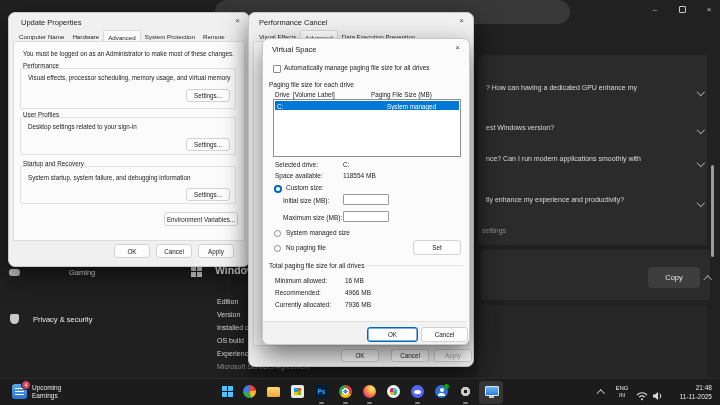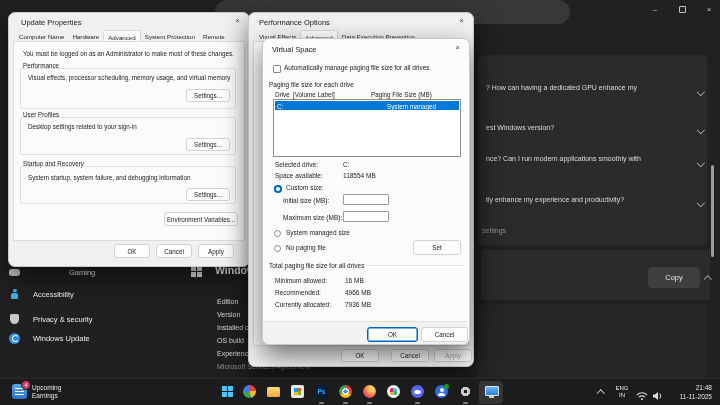--- a/index.html
+++ b/index.html
@@ -73,42 +73,25 @@
 
 <div id="screen">
 
   <div class="abs settings-win">
     <div class="abs nav-item" style="top:264px;gap:36px;">
       <span class="nav-ico">
         <span style="width:11px;height:7px;background:#c7c7c7;border-radius:3px;"></span>
       </span>
       <span class="nav-label">Gaming</span>
     </div>
-    <div class="abs nav-item" style="top:286px;">
-      <span class="nav-ico">
-        <span style="position:relative;width:10px;height:11px;">
-          <span class="abs" style="left:3.5px;top:0;width:3.5px;height:3.5px;border-radius:50%;background:#3db0f0;"></span>
-          <span class="abs" style="left:1.5px;top:4.5px;width:7px;height:6px;background:#3db0f0;border-radius:2px 2px 1px 1px;"></span>
-        </span>
-      </span>
-      <span class="nav-label">Accessibility</span>
-    </div>
     <div class="abs nav-item" style="top:308px;align-items:flex-end;">
       <span class="nav-ico">
         <span style="width:9px;height:10px;background:#c9c9c9;border-radius:2px 2px 5px 5px;"></span>
       </span>
       <span class="nav-label">Privacy &amp; security</span>
-    </div>
-    <div class="abs nav-item" style="top:330px;">
-      <span class="nav-ico">
-        <span style="position:relative;width:11px;height:11px;border-radius:50%;background:#2f8ce8;">
-          <span class="abs" style="left:2.5px;top:2.5px;width:5px;height:5px;border:1.2px solid #fff;border-right-color:transparent;border-radius:50%;"></span>
-        </span>
-      </span>
-      <span class="nav-label">Windows Update</span>
     </div>
 
     <span class="abs winlogo" style="left:191px;top:266px;">
         <i></i>
         <i></i>
         <i></i>
         <i></i>
       </span>
     <span class="txt about-head" style="left:215px;top:264px;">Windows</span>
     <span class="txt about-row" style="left:217px;top:298px;">Edition</span>
@@ -209,21 +192,21 @@
     </div>
     <div class="wbtn" style="left:147px;top:231px;width:34px;height:12px;">
       <span>Cancel</span>
     </div>
     <div class="wbtn" style="left:189px;top:231px;width:34px;height:12px;">
       <span>Apply</span>
     </div>
   </div>
 
   <div class="dlg" style="left:248px;top:12px;width:224px;height:353px;z-index:4;">
-    <span class="dlg-title" style="left:10px;top:5px;">Performance Options</span>
+    <span class="dlg-title" style="left:10px;top:5px;">Performance Cancel</span>
     <span class="dlg-close" style="right:9px;top:3px;">×</span>
     <div class="tabstrip" style="left:6px;top:17px;">
       <span class="tab">Visual Effects</span>
       <span class="tab active">Advanced</span>
       <span class="tab">Data Execution Prevention</span>
     </div>
     <div class="page" style="left:4px;top:28px;width:214px;height:303px;"></div>
     <div class="wbtn" style="left:92px;top:336px;width:36px;height:11px;">
       <span>OK</span>
     </div>

